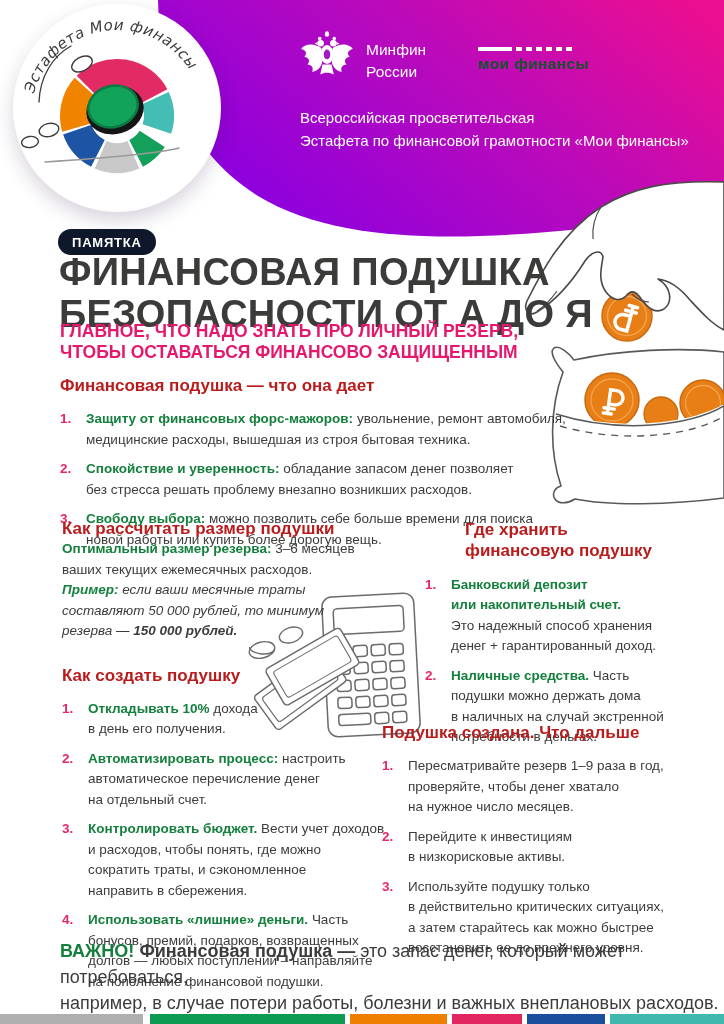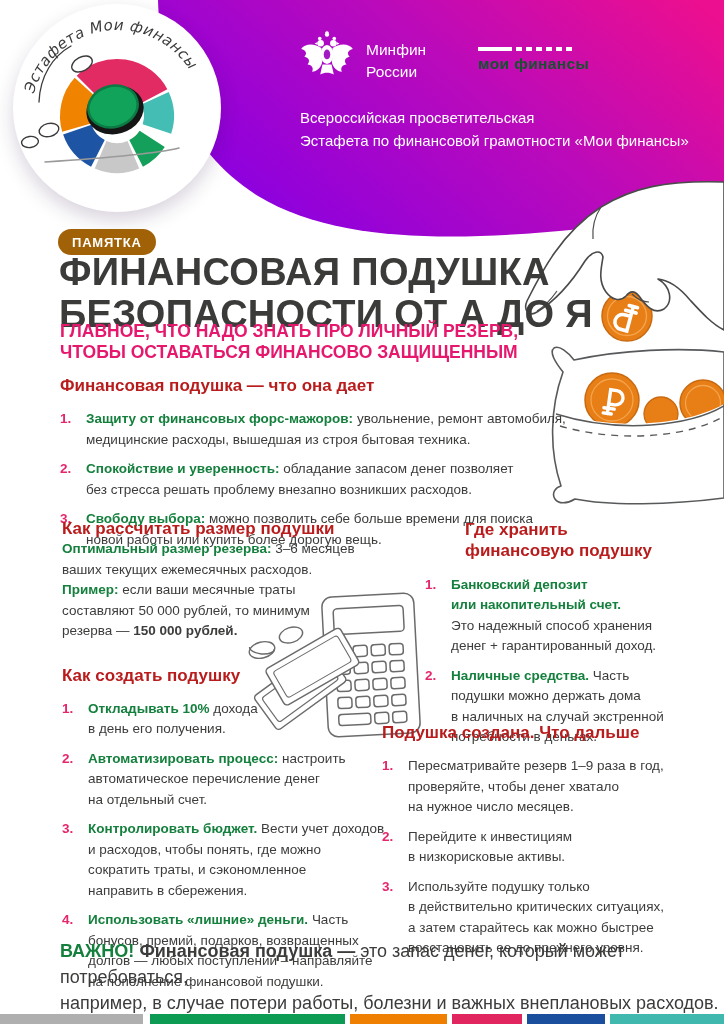--- a/index.html
+++ b/index.html
@@ -13,21 +13,21 @@
   .logo-circle{left:13px;top:4px;width:208px;height:208px;border-radius:50%;background:#fff;
                box-shadow:0 8px 20px rgba(40,0,60,.18);}
   .minfin-name{left:366px;top:39px;font-size:15.5px;line-height:1.45;color:#fff;}
   .mf-dashes{left:478px;top:47px;width:94px;height:4px;
      background:linear-gradient(#fff,#fff) 0 0/34px 4px no-repeat,
        repeating-linear-gradient(90deg,#fff 0 6px,rgba(0,0,0,0) 6px 10px) 38px 0/56px 4px no-repeat;}
   .mf-label{left:478px;top:55px;font-size:15.5px;font-weight:700;letter-spacing:.4px;color:#14532d;}
   .program{left:300px;top:106px;font-size:15px;line-height:1.55;color:#fff;}
   .stage{left:300px;top:150px;font-size:22.5px;font-weight:500;color:#fff;letter-spacing:.2px;}
   
-  .badge{left:58px;top:229px;background:#a16207;color:#fff;font-size:13px;font-weight:700;
+  .badge{left:58px;top:229px;background:#0f172a;color:#fff;font-size:13px;font-weight:700;
          letter-spacing:.8px;padding:6px 14px 5px;border-radius:14px;}
   .title{left:59px;top:252px;font-size:38px;font-weight:800;line-height:1.1;letter-spacing:.3px;color:#3B3B3A;}
   .subtitle{left:60px;top:321px;font-size:17.5px;font-weight:800;line-height:1.2;color:#E5186E;}
   
   .h{font-size:17px;font-weight:700;color:#b91c1c;}
   .body-txt{font-size:13.5px;line-height:1.52;}
   .item{display:flex;gap:6px;margin-bottom:9px;font-size:13.5px;line-height:1.52;}
   .num{min-width:20px;font-weight:700;color:#E5266B;}
   .benefits{left:60px;top:376px;width:520px;}
   .benefits .h{margin-bottom:13px;}
@@ -232,21 +232,21 @@
       <span class="num">3.</span>
       <span class="pre"><b class="pink">Свободу выбора:</b><span> можно позволить себе больше времени для поиска
 новой работы или купить более дорогую вещь.</span></span>
     </div>
   </section>
 
   <section class="abs col-left">
     <div class="h">Как рассчитать размер подушки</div>
     <p class="p body-txt pre" style="margin:0;"><b class="pink">Оптимальный размер резерва:</b><span> 3–6 месяцев
 ваших текущих ежемесячных расходов.</span></p>
-    <p class="p body-txt pre" style="margin:0;"><b class="pink">Пример:</b><span> если ваши месячные траты
+    <p class="p body-txt pre" style="margin:0;font-style:italic;"><b class="pink">Пример:</b><span> если ваши месячные траты
 составляют 50 000 рублей, то минимум
 резерва — </span><b>150 000 рублей.</b></p>
 
     <div class="h h2-create">Как создать подушку</div>
     <div class="item">
       <span class="num">1.</span>
       <span class="pre"><b class="pink">Откладывать 10%</b><span> дохода
 в день его получения.</span></span>
     </div>
     <div class="item">

